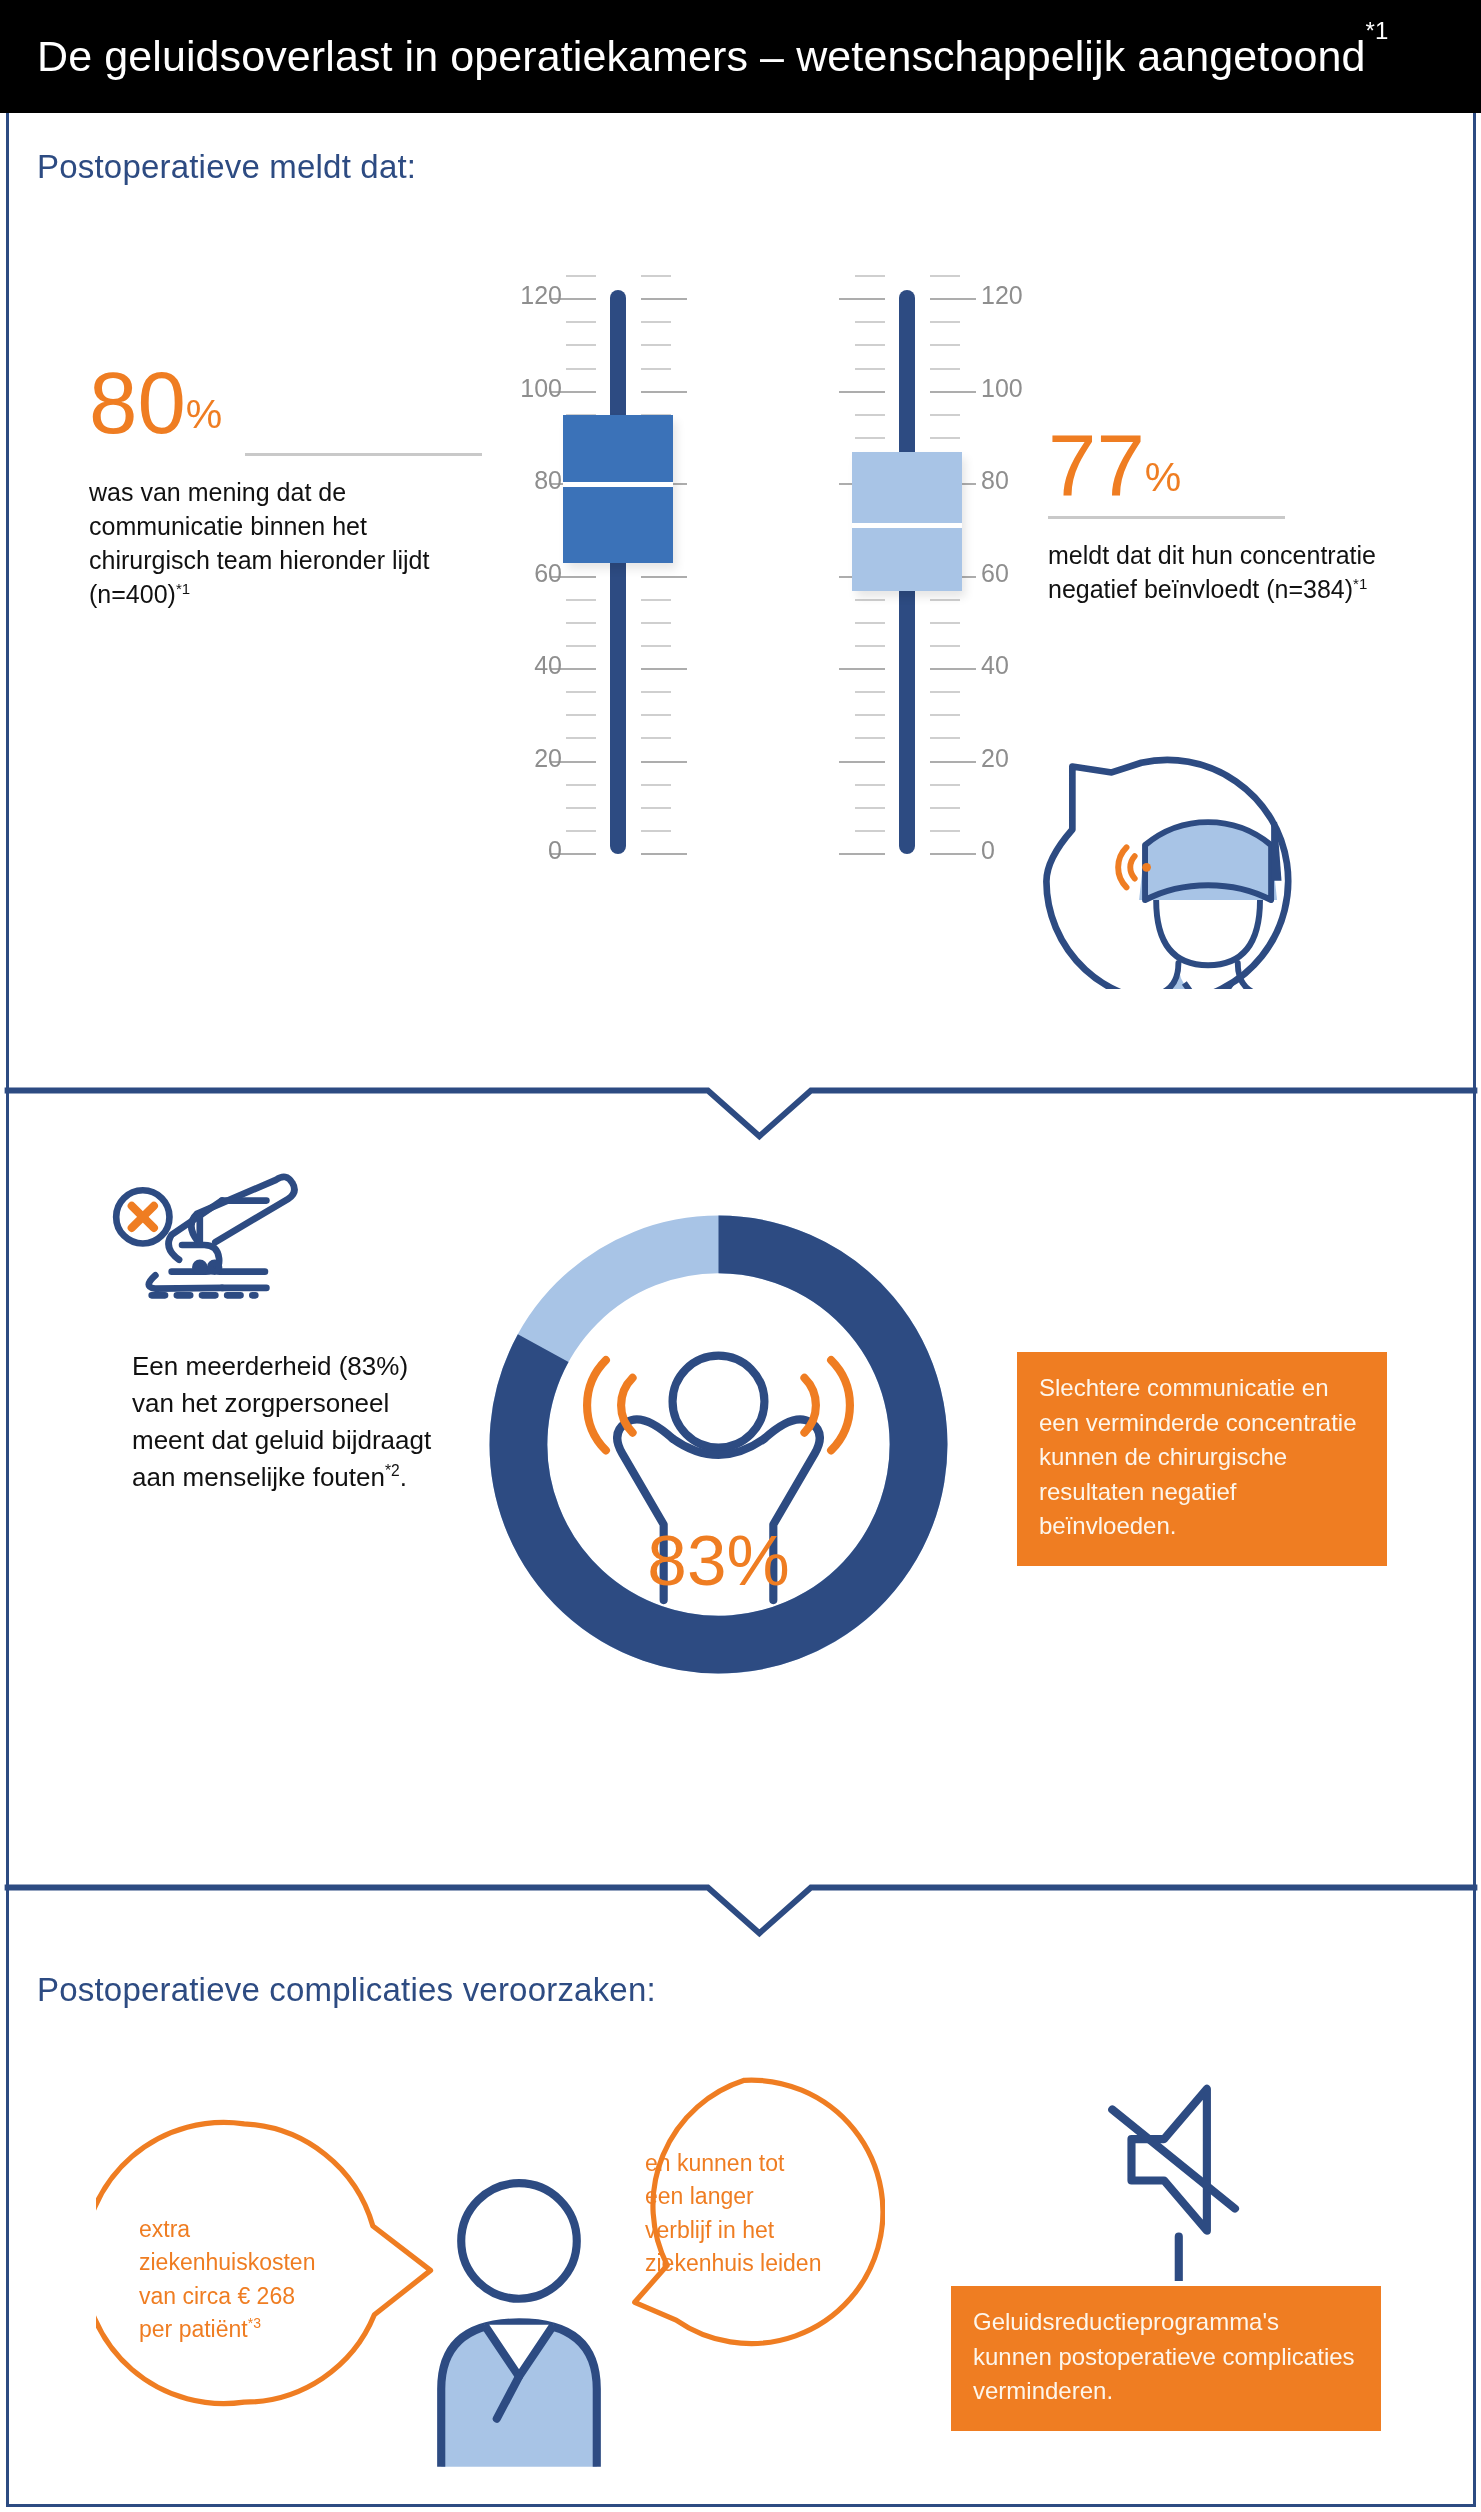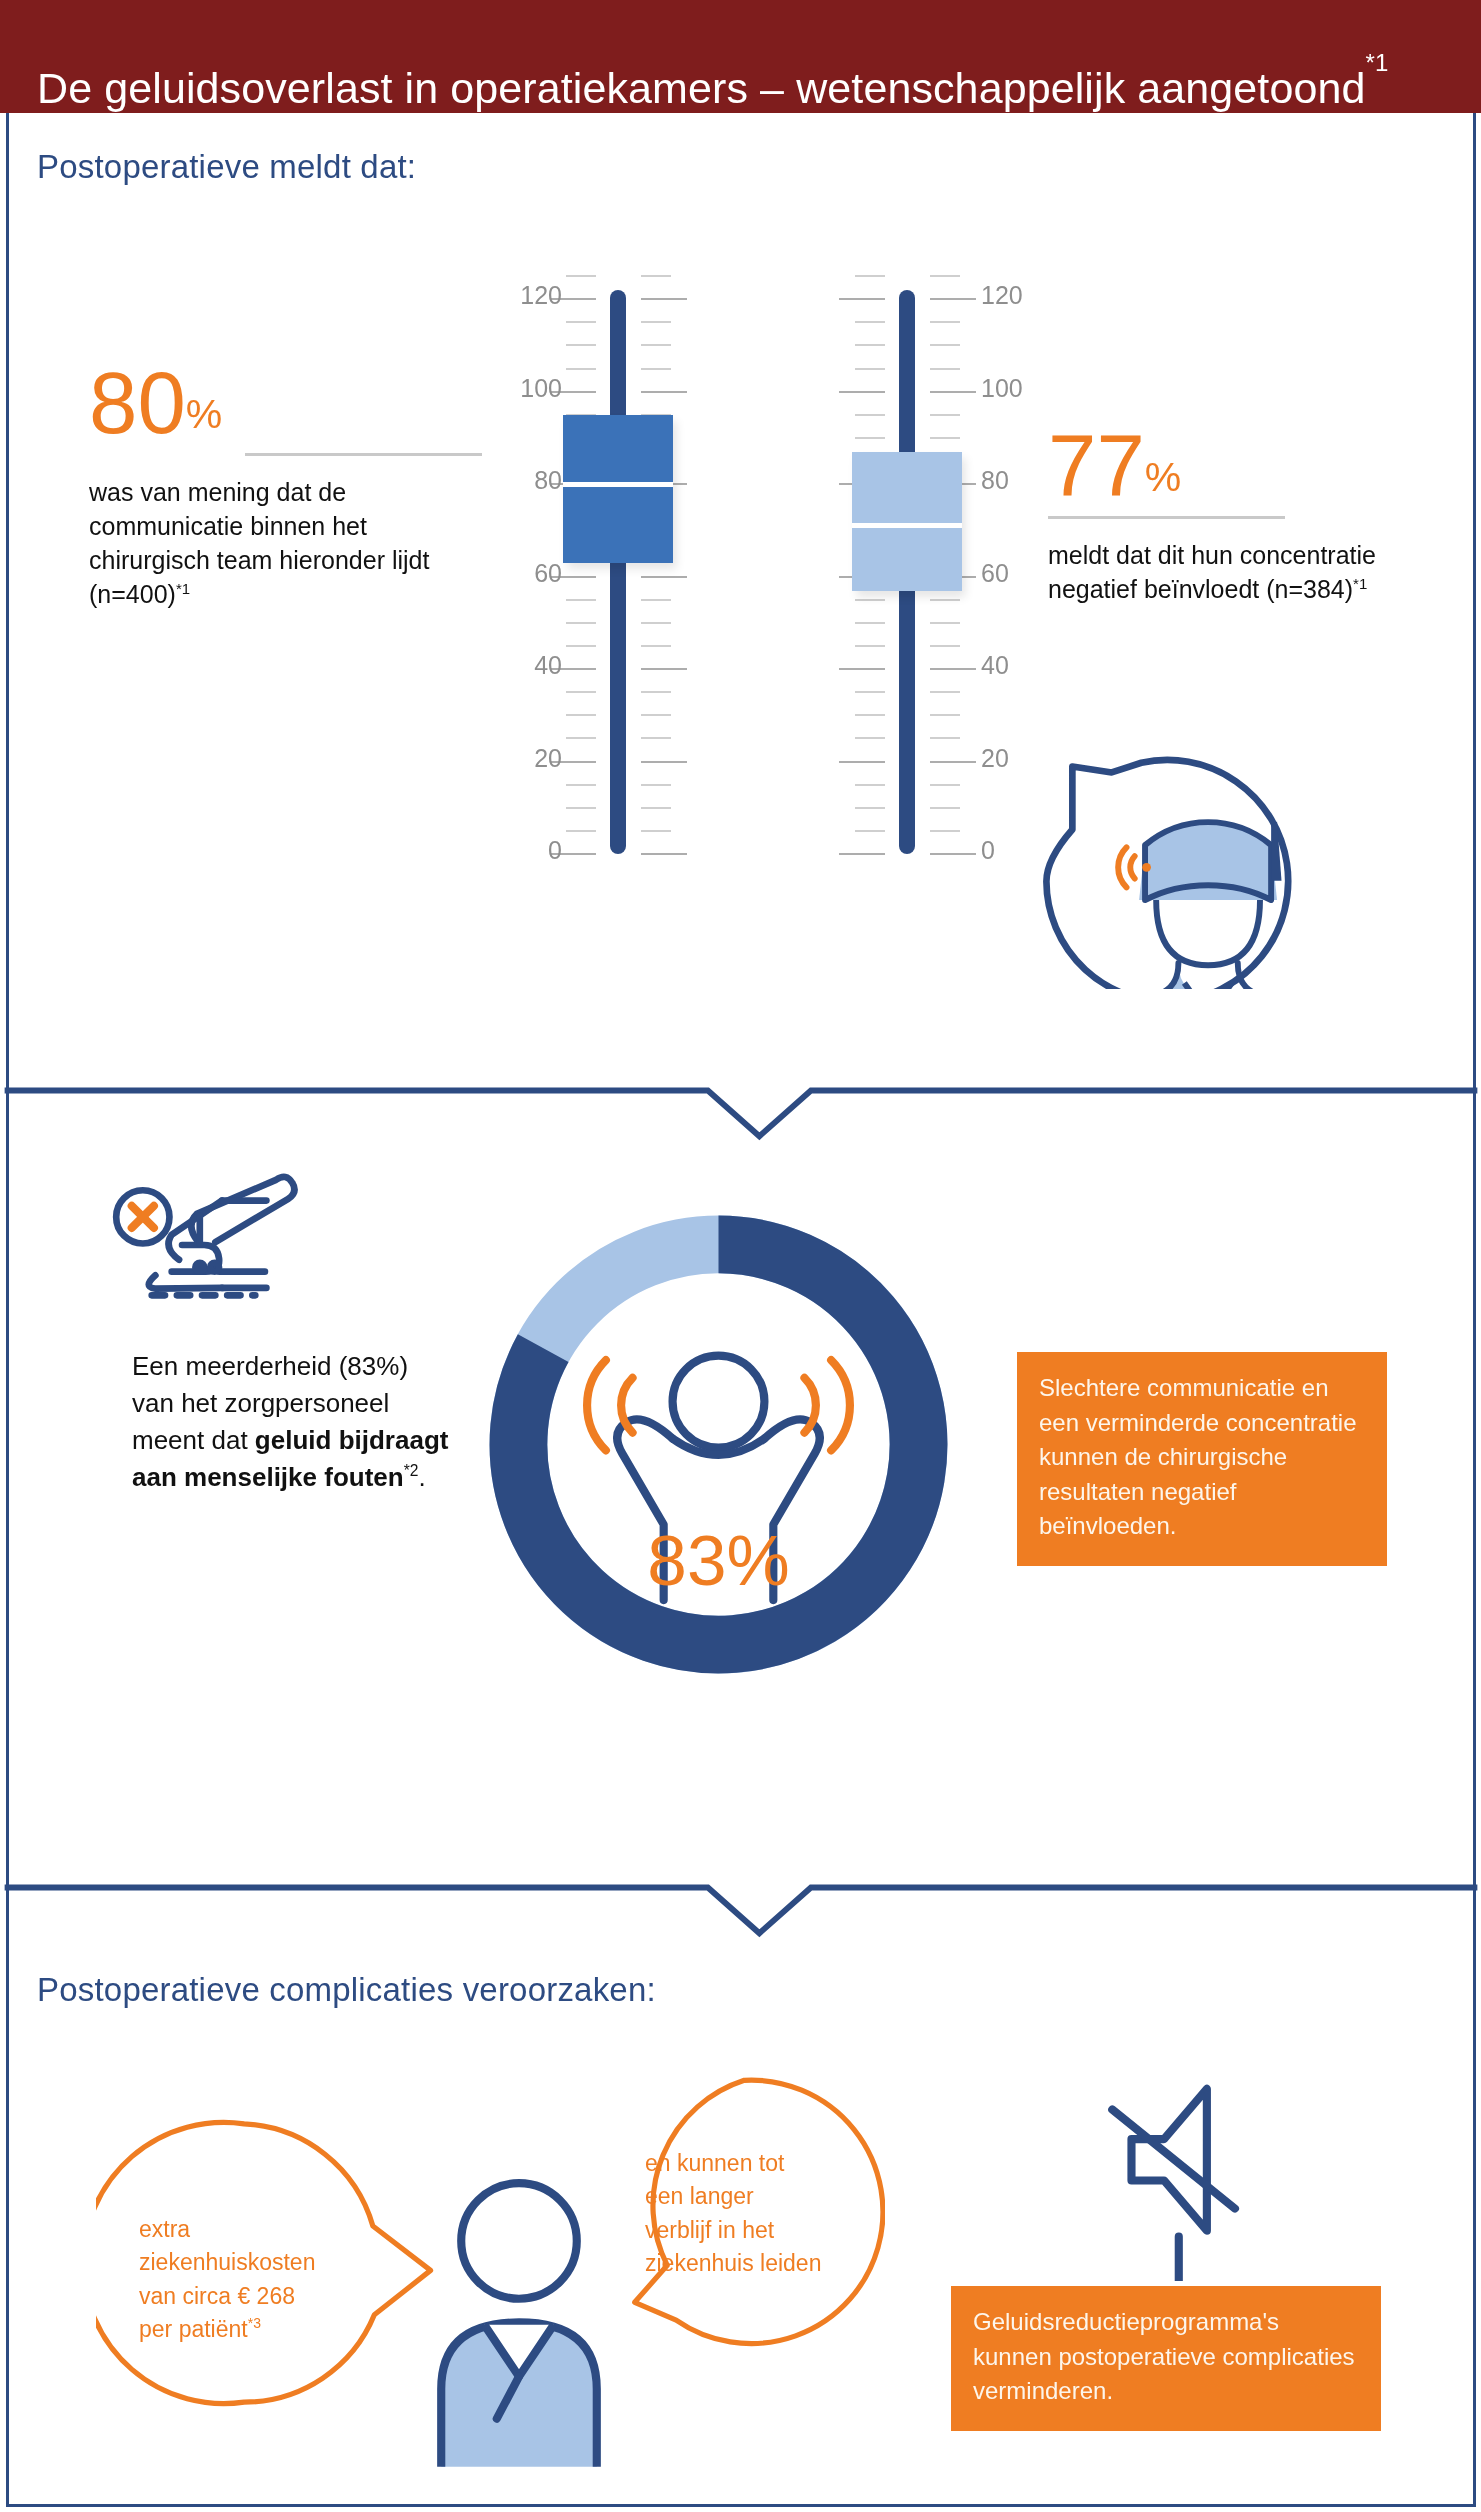--- a/index.html
+++ b/index.html
@@ -7,22 +7,22 @@
   body {
     width:1482px; height:2512px;
     font-family:"Liberation Sans", sans-serif;
     color:#1b1b1b;
     position:relative;
     overflow:hidden;
   }
   
   .header {
     position:absolute; left:0; top:0; width:1482px; height:113px;
-    background:#7f1d1d;
-    display:flex; align-items:flex-end;
+    background:#000000;
+    display:flex; align-items:center;
   }
   .header-title {
     color:#ffffff; font-size:43px; font-weight:400;
     letter-spacing:0.1px; padding-left:37px; white-space:nowrap;
   }
   .header-title sup { font-size:24px; top:-16.3px; position:relative; }
 
   
   .frame {
     position:absolute; left:6px; top:113px; width:1470px; height:2394px;
@@ -67,21 +67,21 @@
 
   
   svg { display:block; }
   .icon-abs { position:absolute; }
 
   
   .s2-text {
     position:absolute; left:132px; top:1348px; width:319px;
     font-size:26px; line-height:1.42; color:#111;
   }
-  .s2-text b { font-weight:700; }
+  .s2-text b { font-weight:400; }
   .s2-text sup { font-size:15.6px; }
 
   .callout-orange {
     position:absolute; background:#ef7d22; color:#fdf6ec;
     font-size:24px; line-height:1.44; padding:19px 22px 22px 22px;
   }
 
   
   .bubble-text {
     position:absolute; color:#ef7d22; font-size:23px; line-height:1.45;margin-top:24px;

